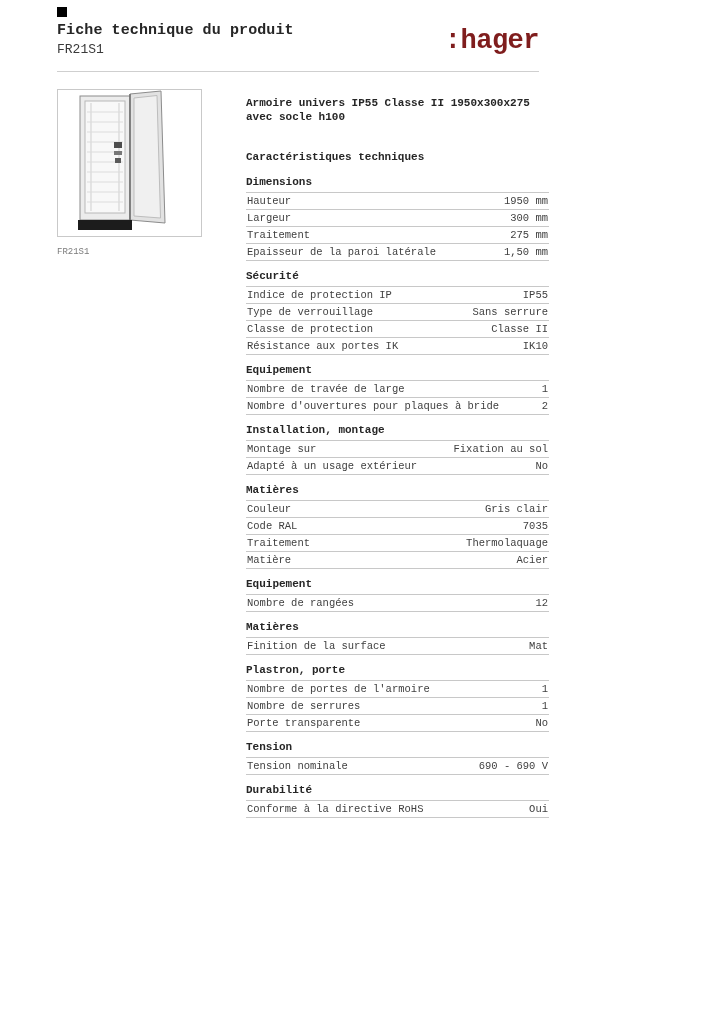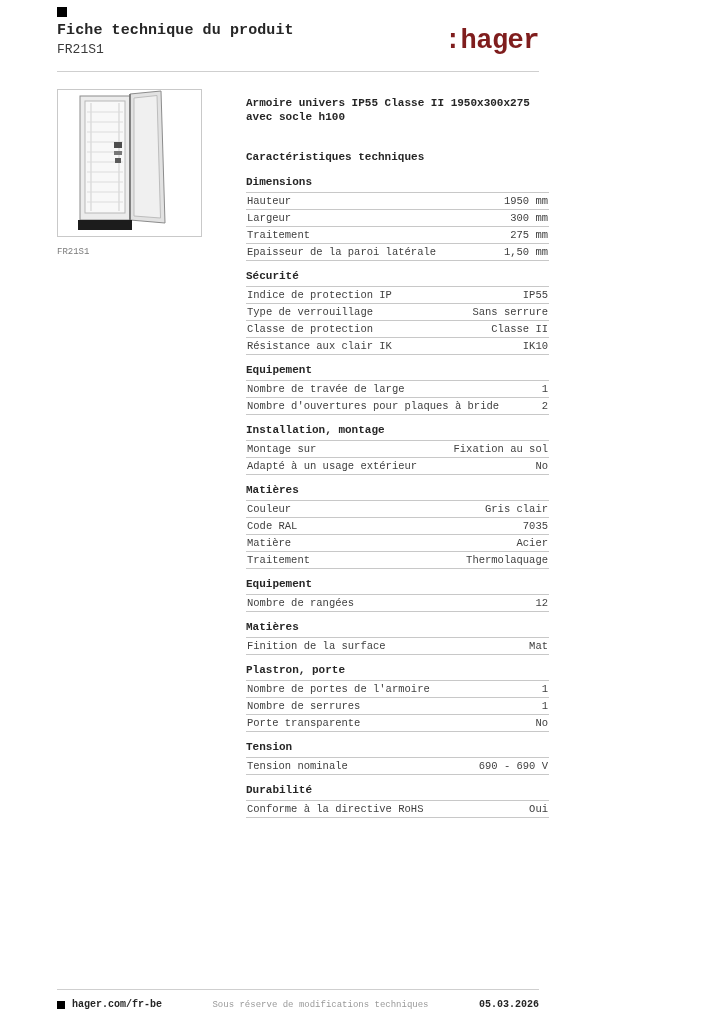--- a/index.html
+++ b/index.html
@@ -139,21 +139,21 @@
               </div>
               <div class="row">
                 <span class="label">Type de verrouillage</span>
                 <span class="value">Sans serrure</span>
               </div>
               <div class="row">
                 <span class="label">Classe de protection</span>
                 <span class="value">Classe II</span>
               </div>
               <div class="row">
-                <span class="label">Résistance aux clair IK</span>
+                <span class="label">Résistance aux portes IK</span>
                 <span class="value">IK10</span>
               </div>
             </div>
           </div>
           <div class="section">
             <div class="section-title">Equipement</div>
             <div class="rows">
               <div class="row">
                 <span class="label">Nombre de travée de large</span>
                 <span class="value">1</span>
@@ -182,26 +182,26 @@
             <div class="rows">
               <div class="row">
                 <span class="label">Couleur</span>
                 <span class="value">Gris clair</span>
               </div>
               <div class="row">
                 <span class="label">Code RAL</span>
                 <span class="value">7035</span>
               </div>
               <div class="row">
+                <span class="label">Traitement</span>
+                <span class="value">Thermolaquage</span>
+              </div>
+              <div class="row">
                 <span class="label">Matière</span>
                 <span class="value">Acier</span>
-              </div>
-              <div class="row">
-                <span class="label">Traitement</span>
-                <span class="value">Thermolaquage</span>
               </div>
             </div>
           </div>
           <div class="section">
             <div class="section-title">Equipement</div>
             <div class="rows">
               <div class="row">
                 <span class="label">Nombre de rangées</span>
                 <span class="value">12</span>
               </div>
@@ -248,24 +248,14 @@
               <div class="row">
                 <span class="label">Conforme à la directive RoHS</span>
                 <span class="value">Oui</span>
               </div>
             </div>
           </div>
         </div>
     </div>
   </div>
 
-  <div class="footer">
-    <div class="footer-row">
-      <div class="footer-left">
-        <span class="footer-square"></span>
-        <a class="plain" href="#">hager.com/fr-be</a>
-      </div>
-      <div class="footer-center">Sous réserve de modifications techniques</div>
-      <div class="footer-right">05.03.2026</div>
-    </div>
-  </div>
 
 </div>
 
 </body></html>

